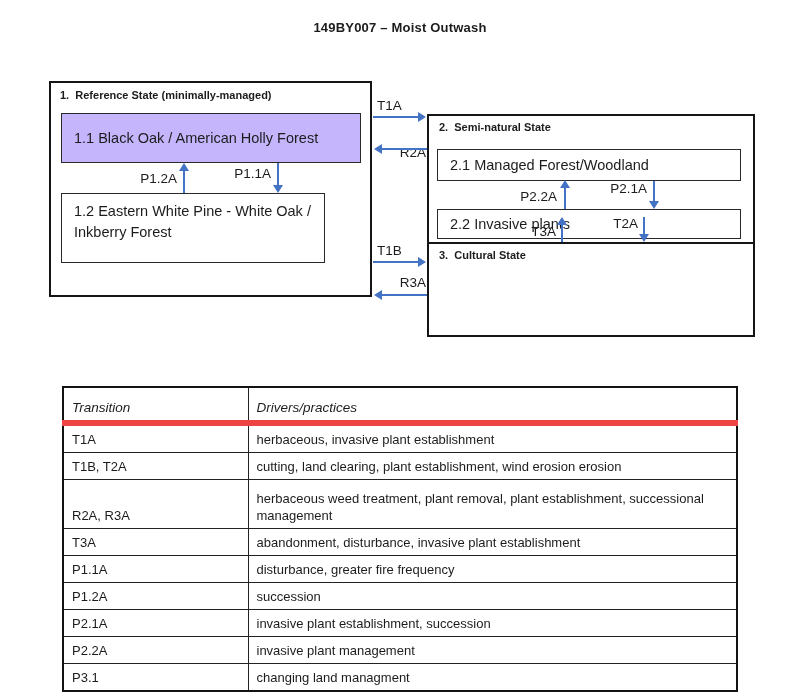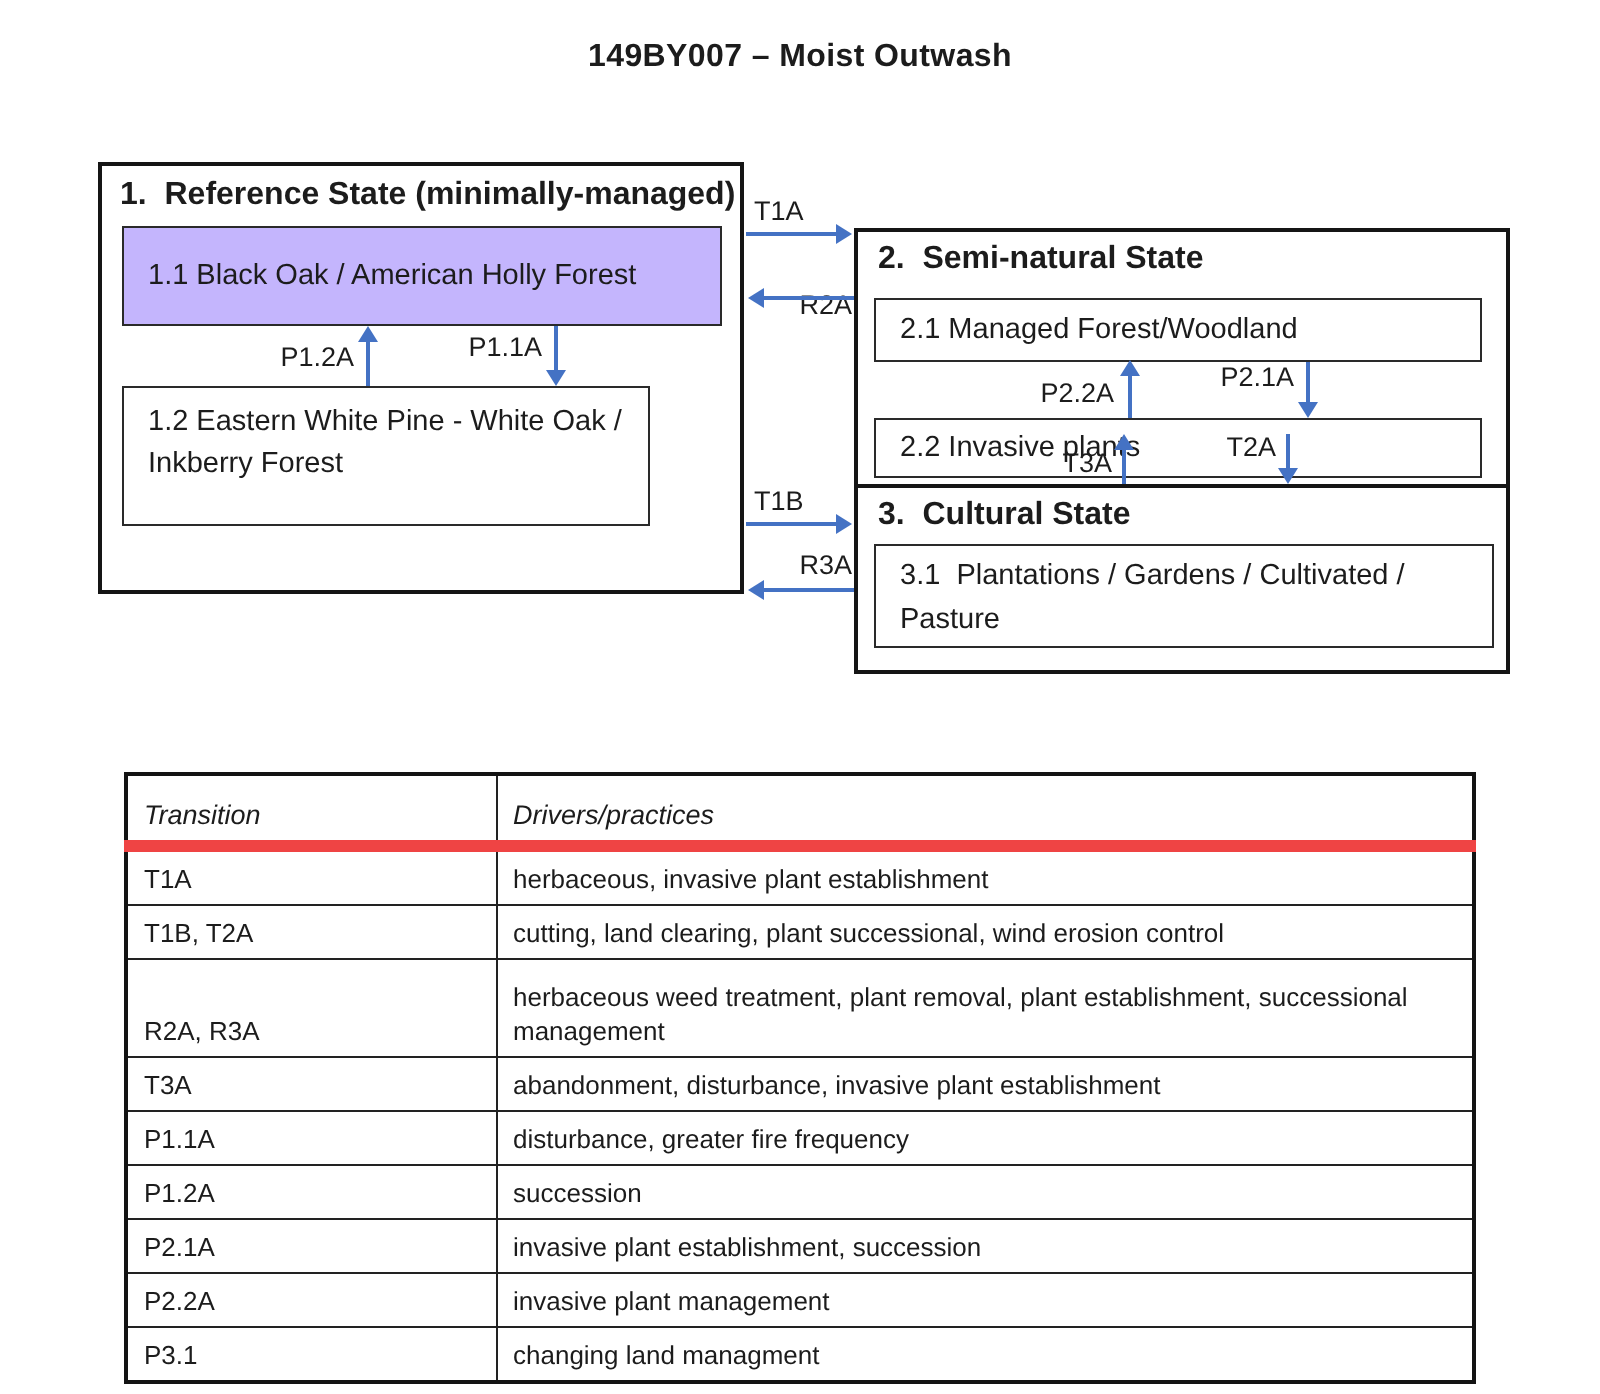--- a/index.html
+++ b/index.html
@@ -1,23 +1,23 @@
 <!DOCTYPE html>
 <html><head>
 <meta charset="utf-8">
 <style>
   html,body{margin:0;padding:0;background:#fff;}
   .page{position:relative;width:800px;height:697px;background:#ffffff;
         font-family:"Liberation Sans",sans-serif;color:#1c1c1c;overflow:hidden;}
   .title{position:absolute;top:20px;left:0;width:100%;text-align:center;
-         font-size:16px;font-weight:700;letter-spacing:.2px;white-space:pre-wrap;}
+         font-size:13px;font-weight:700;letter-spacing:.2px;white-space:pre-wrap;}
 
   
   .state{position:absolute;border:2px solid #151515;background:#fff;}
-  .state-title{position:absolute;font-weight:700;font-size:16px;white-space:pre-wrap;}
+  .state-title{position:absolute;font-weight:700;font-size:11px;white-space:pre-wrap;}
   .community{position:absolute;border:1px solid #2a2a2a;background:#fff;font-size:14.5px;
              box-sizing:border-box;white-space:pre-wrap;}
   .community.center{display:flex;align-items:center;padding:0 10px 0 12px;}
   .community.block{display:block;padding:7px 10px 0 12px;line-height:1.45;}
   .community.gray{background:#c4b5fd;}
 
   
   .ln{position:absolute;background:#4472c4;}
   .ln.h{height:2px;}
   .ln.v{width:2px;}
@@ -77,21 +77,20 @@
     <div class="plabel ra" style="left:150px;top:65px;width:68px;">P2.1A</div>
     <div class="ln v" style="left:224px;top:65px;height:20px;">
         <span class="ah d"></span>
       </div>
 
     <div class="community center" style="left:8px;top:93px;width:304px;height:30px;">2.2 Invasive plants</div>
   </div>
 
   <div class="state" style="left:427px;top:242px;width:324px;height:91px;">
     <div class="state-title" style="left:10px;top:5px;">3.  Cultural State</div>
-    <div class="community block" style="left:8px;top:28px;width:310px;height:52px;padding-top:5px;line-height:1.5;">3.1  Plantations / Gardens / Cultivated / Pasture</div>
   </div>
 
   <div class="plabel" style="left:377px;top:98px;">T1A</div>
   <div class="ln h" style="left:373px;top:116px;width:45px;">
       <span class="ah r"></span>
     </div>
 
   <div class="plabel ra" style="left:388px;top:129px;width:38px;margin-top:16px;">R2A</div>
   <div class="ln h" style="left:382px;top:148px;width:45px;">
       <span class="ah l"></span>
@@ -128,21 +127,21 @@
         <th>Drivers/practices</th>
       </tr>
     </thead>
     <tbody>
       <tr>
         <td>T1A</td>
         <td>herbaceous, invasive plant establishment</td>
       </tr>
       <tr>
         <td>T1B, T2A</td>
-        <td>cutting, land clearing, plant successional, wind erosion control</td>
+        <td>cutting, land clearing, plant establishment, wind erosion erosion</td>
       </tr>
       <tr class="tall">
         <td>R2A, R3A</td>
         <td>herbaceous weed treatment, plant removal, plant establishment, successional management</td>
       </tr>
       <tr>
         <td>T3A</td>
         <td>abandonment, disturbance, invasive plant establishment</td>
       </tr>
       <tr>

